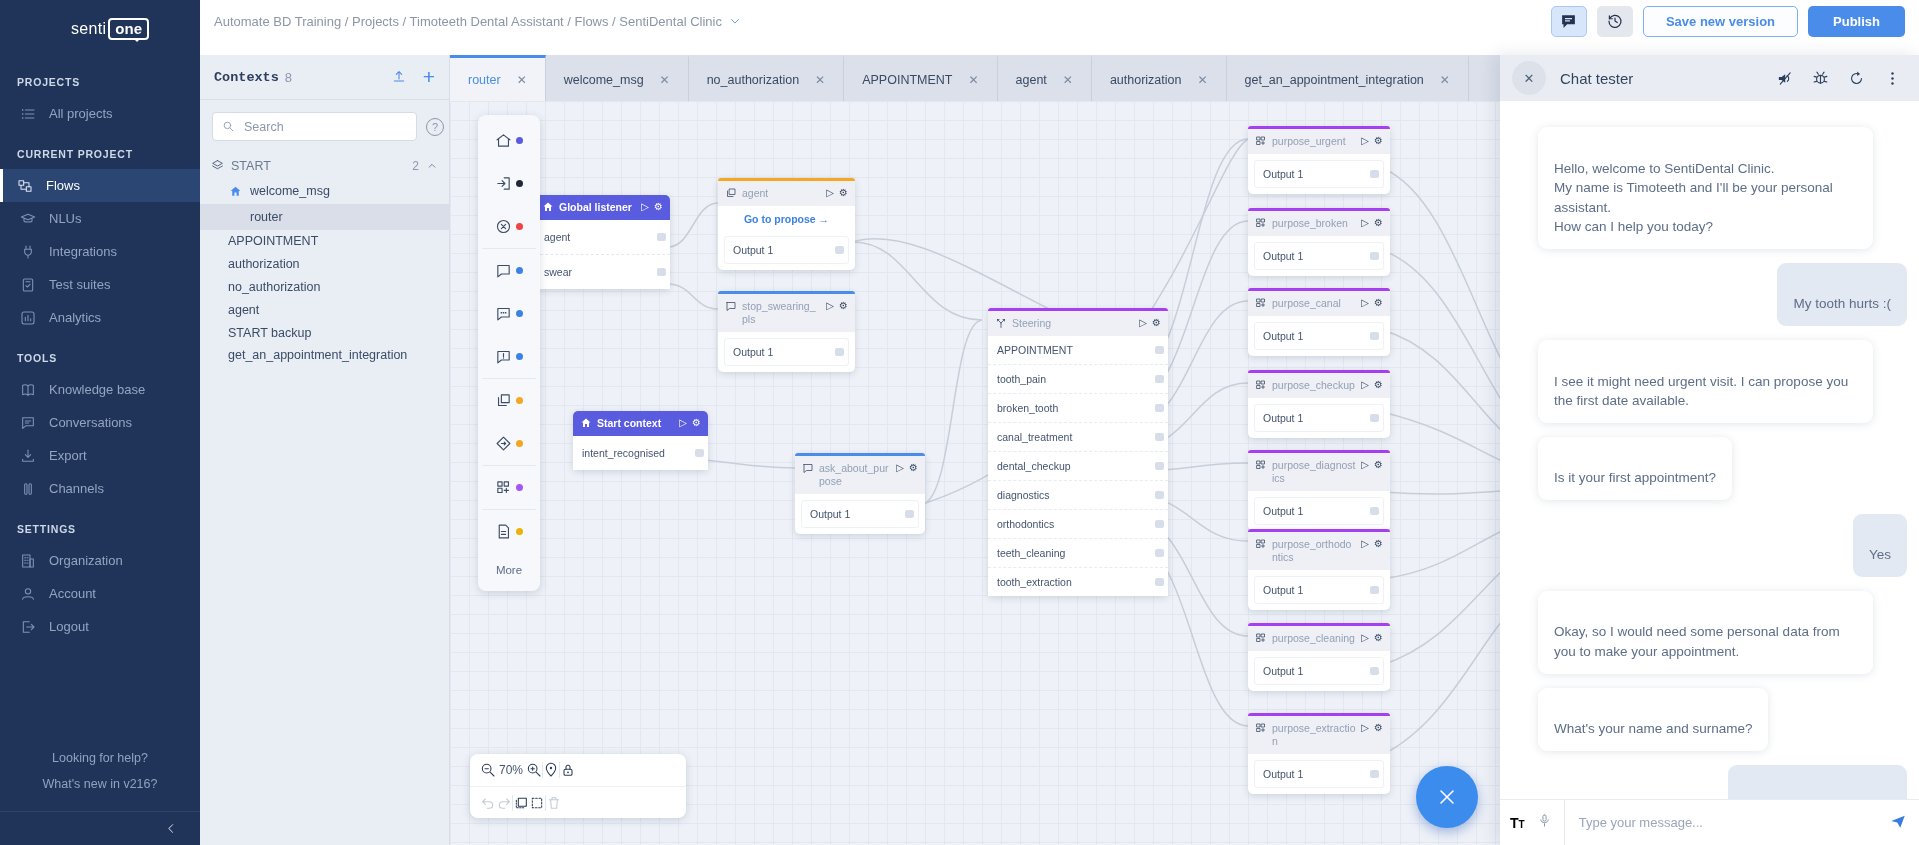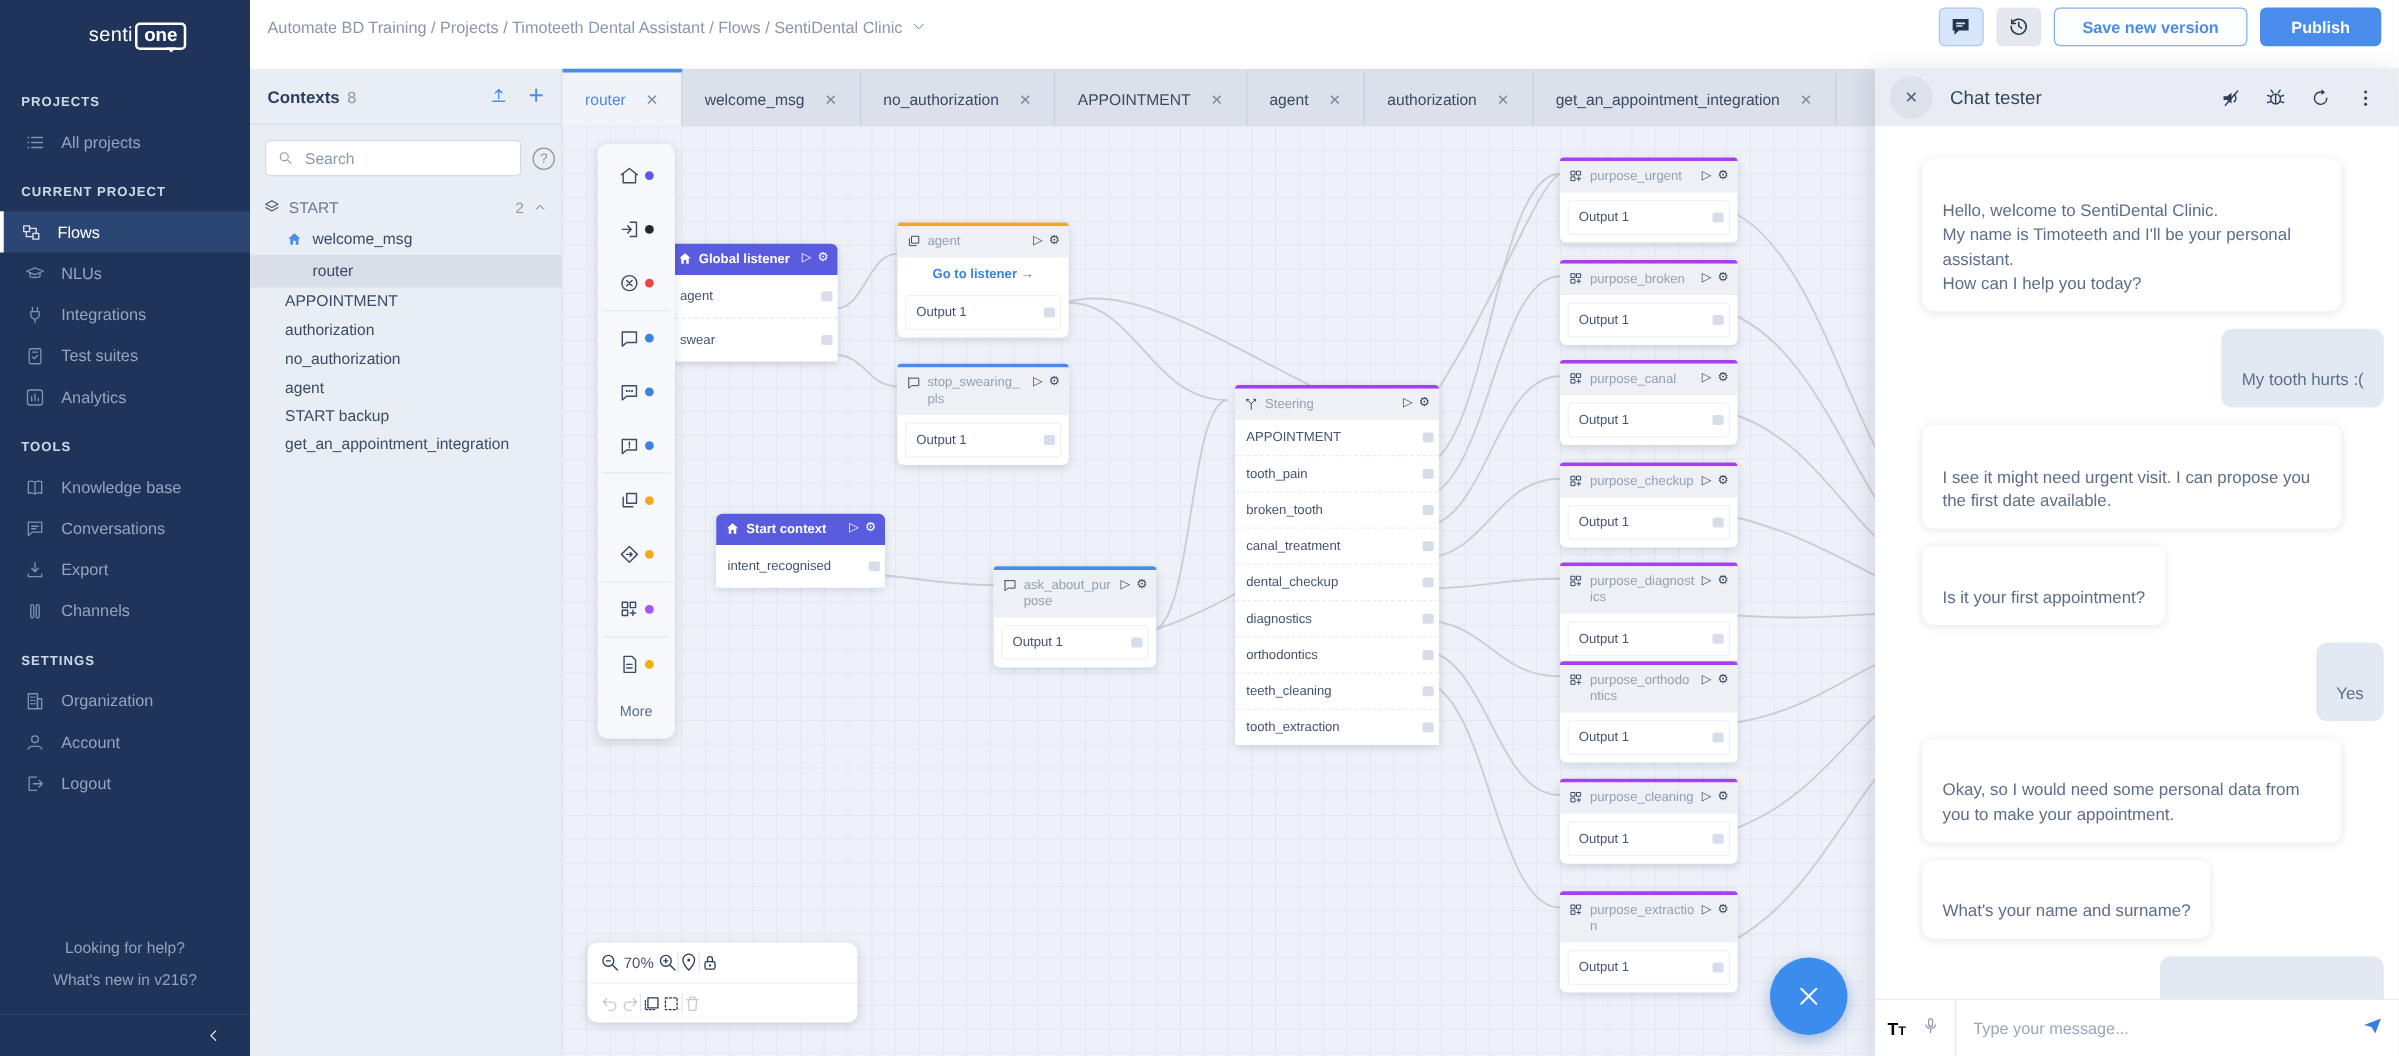--- a/index.html
+++ b/index.html
@@ -36,21 +36,21 @@
   .icon-btn.blue{background:#d7e6fb;color:#24334e;border:1px solid #a9c8f4;}
   .icon-btn.gray{background:#e4e7ed;color:#24334e;}
   .btn-outline{height:31px;padding:0 22px;border:1px solid #7fb0ef;border-radius:5px;background:#fbfdff;color:#4a8cea;font-size:13px;font-weight:bold;display:flex;align-items:center;cursor:pointer;}
   .btn-solid{height:31px;padding:0 25px;border-radius:5px;background:#4a8cea;color:#fff;font-size:13px;font-weight:bold;display:flex;align-items:center;cursor:pointer;}
 
   .workspace{flex:1;display:flex;position:relative;min-height:0;}
 
   
   .ctx-panel{width:250px;flex:0 0 250px;background:#e9edf4;border-right:1px solid #d8dde7;display:flex;flex-direction:column;}
   .ctx-head{height:45px;display:flex;align-items:center;padding:0 14px;border-bottom:1px solid #d8dde7;}
-  .ctx-title{font-size:13.5px;font-weight:bold;color:#2d3f5e;}
+  .ctx-title{font-size:13.5px;font-weight:bold;color:#2d3f5e;font-family:Liberation Mono, monospace;}
   .ctx-count{font-size:13px;color:#8b98ac;margin-left:6px;}
   .ctx-head-icons{margin-left:auto;display:flex;align-items:center;gap:16px;color:#4a8cea;}
   .ctx-head-icons svg{width:16px;height:16px;cursor:pointer;}
   .ctx-plus{font-size:21px;line-height:1;cursor:pointer;margin-top:-2px;}
   .ctx-search-row{display:flex;align-items:center;gap:9px;padding:12px 12px 8px 12px;}
   .search-box{flex:1;display:flex;align-items:center;gap:7px;background:#fff;border:1px solid #d5dbe6;border-radius:4px;height:29px;padding:0 9px;color:#8b98ac;}
   .search-box input{border:none;outline:none;flex:1;font-size:12.5px;color:#3b4b66;background:transparent;min-width:0;}
   .search-box input::placeholder{color:#8b98ac;}
   .search-box svg{width:13px;height:13px;flex:0 0 13px;}
   .help-circle{width:18px;height:18px;border:1.5px solid #8b98ac;border-radius:50%;color:#8b98ac;font-size:11px;display:flex;align-items:center;justify-content:center;cursor:pointer;flex:0 0 18px;}
@@ -104,21 +104,21 @@
   .nrow.sm + .nrow.sm{border-top:1px dashed #e8ecf2;}
   .outrow{position:relative;margin:6px;padding:7px 22px 7px 8px;border:1px solid #eef1f6;border-radius:3px;color:#44546e;background:#fff;}
   .port{position:absolute;right:4px;top:50%;transform:translateY(-50%);width:9px;height:8px;background:#d8dee9;border-radius:2px;cursor:crosshair;}
   .goto{padding:7px 6px 5px 6px;text-align:center;color:#3b82e0;font-weight:bold;cursor:pointer;}
 
   .n-global{left:85px;top:94px;width:135px;}
   .n-agent{left:268px;top:77px;width:137px;}
   .n-stop{left:268px;top:190px;width:137px;}
   .n-startctx{left:123px;top:310px;width:135px;}
   .n-ask{left:345px;top:352px;width:130px;}
-  .n-steering{left:538px;top:207px;width:163px;}
+  .n-steering{left:538px;top:207px;width:180px;}
   .n-purpose{left:798px;width:142px;}
 
   
   .zoom-bar{position:absolute;left:20px;top:653px;width:216px;background:#fff;border-radius:8px;box-shadow:0 2px 8px rgba(40,60,100,.18);z-index:3;}
   .zb-row{height:32px;display:flex;align-items:center;padding:0 10px;color:#2c3c58;}
   .zb-row + .zb-row{border-top:1px solid #eef1f5;}
   .zb-row svg{width:16px;height:16px;cursor:pointer;}
   .zb-sep{width:1px;height:16px;background:#e3e7ee;}
   .zoom-val{font-size:12px;color:#44546e;min-width:30px;text-align:center;}
   .zb-row .dis{color:#c3cbd8;}
@@ -540,21 +540,21 @@
               <span class="nicon">
                   <svg viewBox="0 0 24 24">
                     <rect class="ic" x="9" y="4" width="11" height="11"></rect>
                     <path class="ic" d="M5 8v11h11"></path>
                   </svg>
                 </span>
               <span class="title">agent</span>
               <span class="hplay">▷</span>
                 <span class="hgear">⚙</span>
             </div>
-            <div class="goto"><span>Go to listener</span> →</div>
+            <div class="goto"><span>Go to propose</span> →</div>
             <div class="outrow"><span>Output 1</span><span class="port"></span></div>
           </div>
 
           <div class="node n-stop">
             <div class="strip blue"></div>
             <div class="head">
               <span class="nicon">
                   <svg viewBox="0 0 24 24">
                     <path class="ic" d="M4 5h16v12H9l-5 4V5z"></path>
                   </svg>

